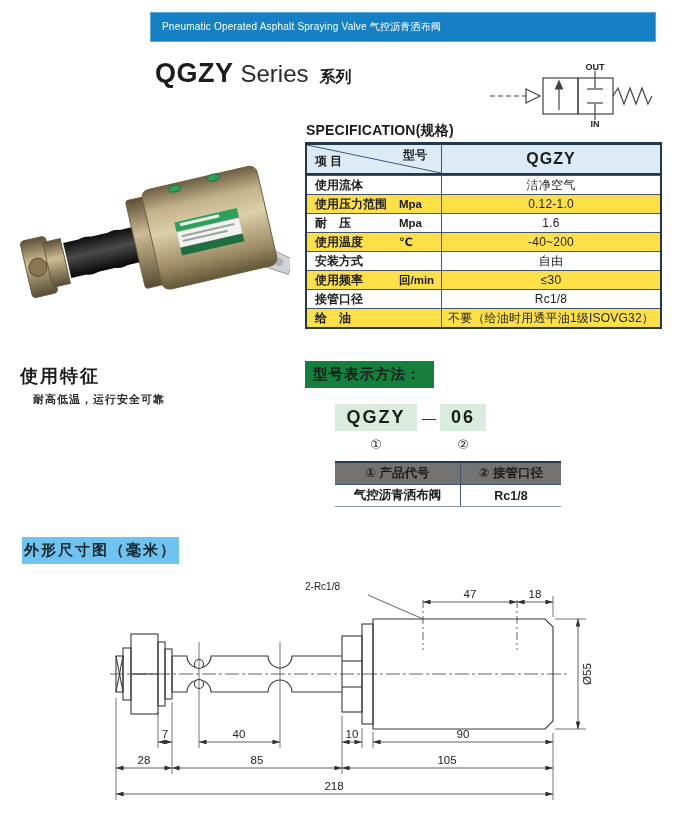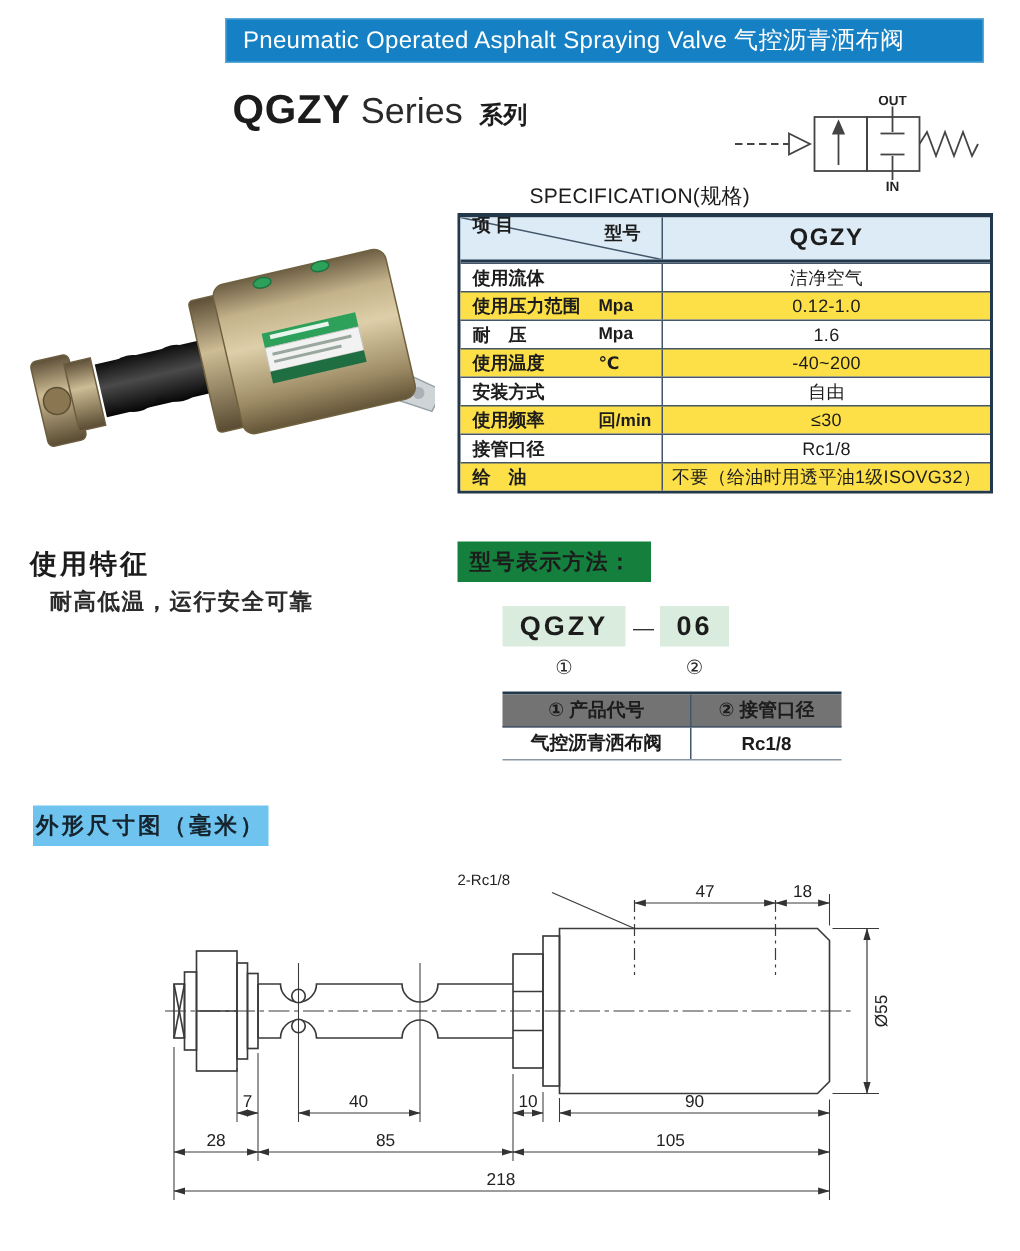--- a/index.html
+++ b/index.html
@@ -2,54 +2,54 @@
 <html><head>
 <meta charset="utf-8">
 <style>
   * { margin:0; padding:0; box-sizing:border-box; }
   html,body { background:#ffffff; }
   body { width:680px; height:834px; position:relative; font-family:"Liberation Sans","DejaVu Sans",sans-serif; color:#1c1c1c; overflow:hidden; }
   .abs { position:absolute; }
 
   
   .top-banner { left:150px; top:12px; width:506px; height:30px; background:#1581c4; color:#ffffff;
-    font-size:16px; display:flex; align-items:center; padding-left:11px; letter-spacing:0.2px;
+    font-size:10px; display:flex; align-items:center; padding-left:11px; letter-spacing:0.2px;
     border:1px solid #5aa8d8; }
 
   
   .series-heading { left:155px; top:58px; display:flex; align-items:baseline; gap:7px; }
   .series-model { font-size:27px; font-weight:bold; letter-spacing:0.5px; }
   .series-en { font-size:24px; font-weight:400; color:#2a2a2a; }
   .series-cn { font-size:16px; font-weight:bold; margin-left:4px; }
 
   
   .pneu-symbol { left:488px; top:64px; width:186px; height:64px; }
 
   
-  .spec-title { left:306px; top:122px; font-size:14px; font-weight:normal; letter-spacing:0.2px;margin-left:47px; }
+  .spec-title { left:306px; top:122px; font-size:14px; font-weight:bold; letter-spacing:0.2px; }
   .spec-table { left:305px; top:142px; width:357px; border:2px solid #23384a; border-top-width:3px; border-bottom-width:2px; background:#fff; }
   .spec-header { display:flex; height:30px; background:#dcebf6; border-bottom:2px solid #23384a; }
   .spec-corner { width:135px; position:relative; border-right:1px solid #44566a; }
   .corner-top { position:absolute; right:14px; top:2px; font-size:12px; font-weight:bold; }
-  .corner-bottom { position:absolute; left:8px; bottom:14px; font-size:12px; font-weight:bold;margin-top:36px; }
+  .corner-bottom { position:absolute; left:8px; bottom:3px; font-size:12px; font-weight:bold;margin-top:36px; }
   .spec-model { flex:1; display:flex; align-items:center; justify-content:center; font-size:16px; font-weight:bold; letter-spacing:1px; }
   .spec-row { display:flex; height:19px; border-top:1px solid #44566a; font-size:12px; }
   .spec-row:first-of-type { border-top:none; }
   .spec-row.green { background:#fde047; }
   .spec-item { width:135px; border-right:1px solid #44566a; display:flex; align-items:center; padding-left:8px; font-weight:bold; }
   .item-name { display:inline-block; min-width:84px; }
   .item-unit { font-weight:600; font-size:11.5px; }
   .spec-value { flex:1; display:flex; align-items:center; justify-content:center; font-weight:400; letter-spacing:0.2px; }
 
   
   .product-photo { left:15px; top:146px; width:275px; height:190px; }
 
   
   .features-title { left:20px; top:364px; font-size:18px; font-weight:bold; letter-spacing:2px; }
-  .features-desc { left:33px; top:392px; font-size:15px; font-weight:600; color:#2c2c2c; letter-spacing:1px; }
+  .features-desc { left:33px; top:392px; font-size:11px; font-weight:600; color:#2c2c2c; letter-spacing:1px; }
 
   
   .model-title { left:305px; top:361px; background:#15803d; font-size:14.5px; font-weight:bold; padding:4px 12px 4px 8px; letter-spacing:1px; }
   .code-box { height:27px; background:#d9ecdd; display:flex; align-items:center; justify-content:center; font-size:18px; font-weight:bold; letter-spacing:2px; }
   .code-box.p1 { left:335px; top:404px; width:82px; }
   .code-box.p2 { left:440px; top:404px; width:46px; }
   .code-sep { left:420px; top:404px; width:18px; height:27px; display:flex; align-items:center; justify-content:center; font-size:14px; color:#333; }
   .code-num { top:437px; font-size:13px; color:#2c2c2c; text-align:center; }
   .code-num.n1 { left:335px; width:82px; }
   .code-num.n2 { left:440px; width:46px; }

